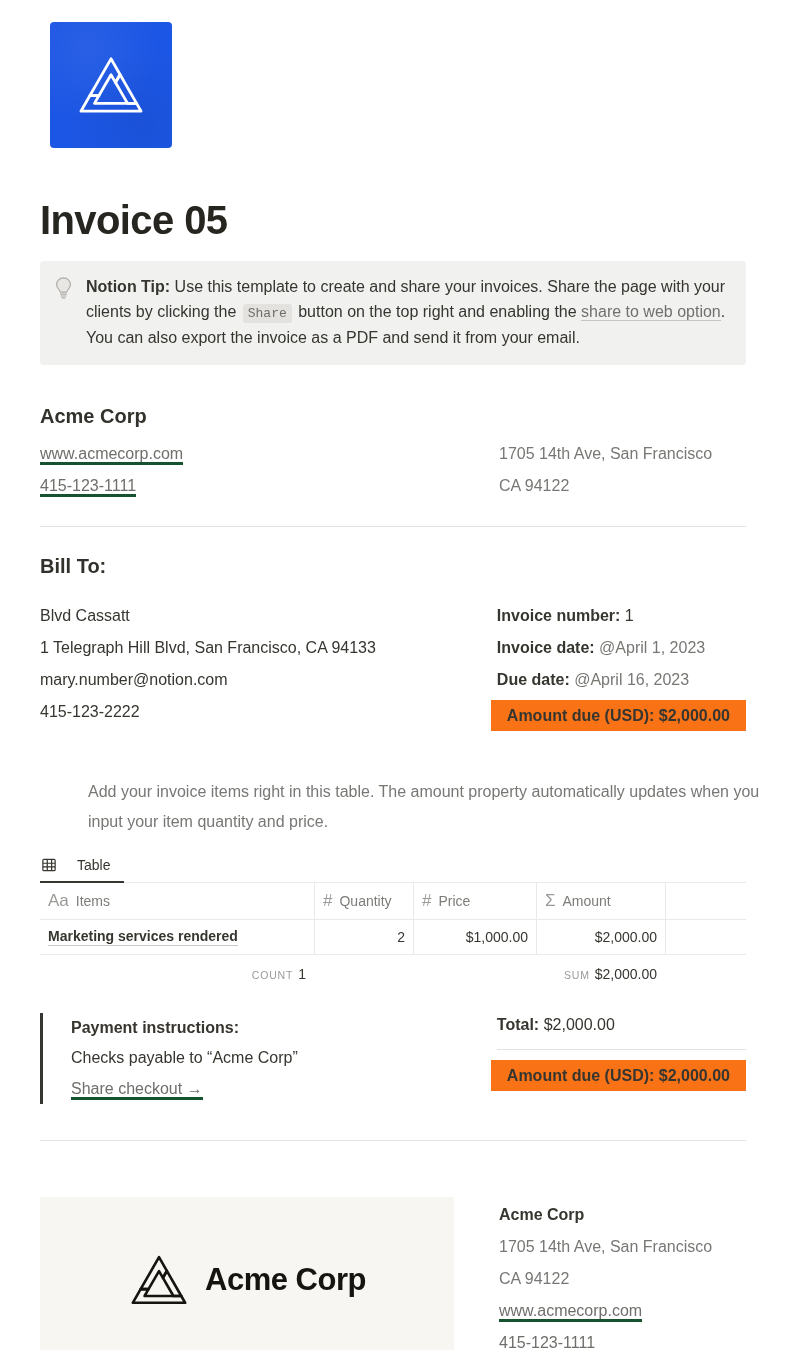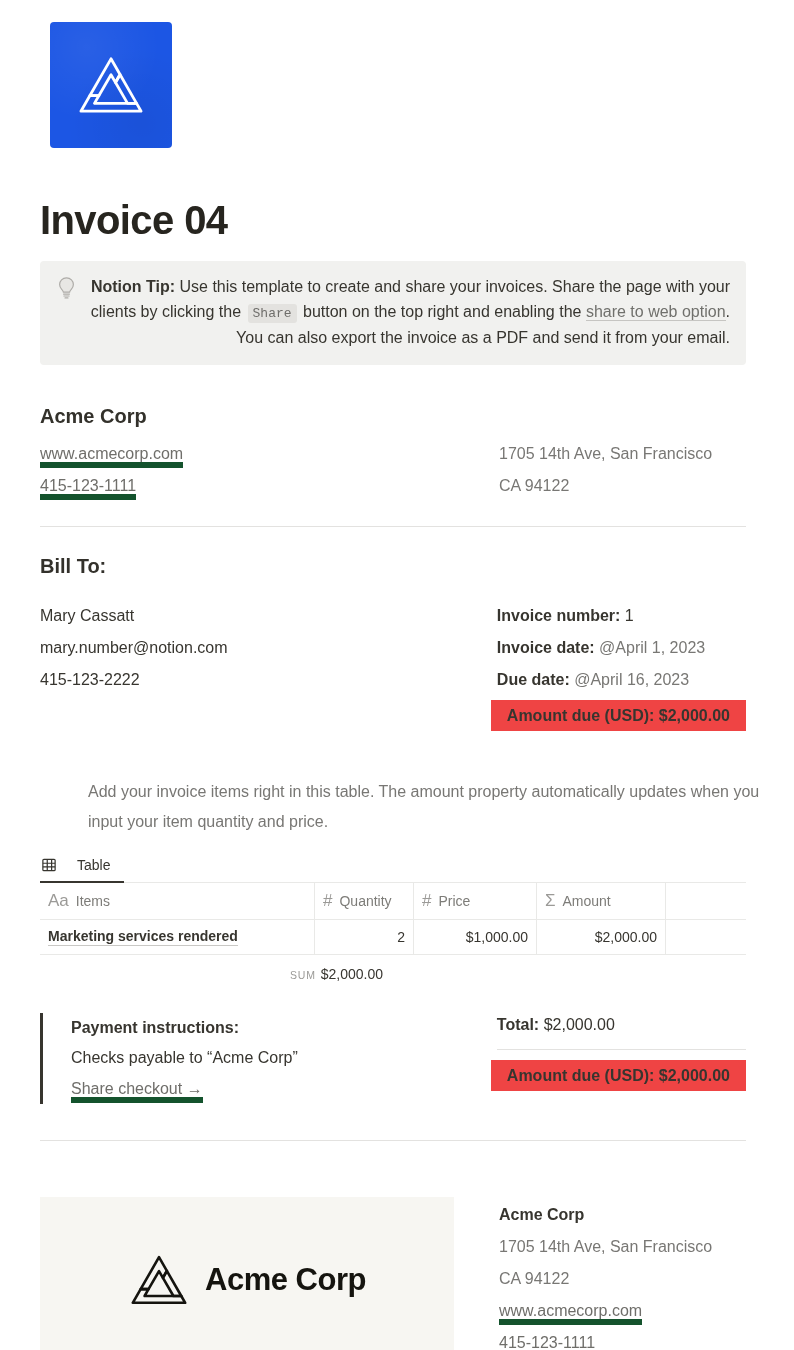--- a/index.html
+++ b/index.html
@@ -29,21 +29,20 @@
     font-size: 40px; font-weight: 700; letter-spacing: -0.6px; color: #27251f;
   }
 
   
   .callout {
     margin-top: 18px;
     background: #f1f1ef; border-radius: 4px;
     padding: 14px 16px 14px 14px;
     display: flex; gap: 10px;
     line-height: 24.5px;
-    text-align: right;
   }
   .callout-icon { flex: 0 0 22px; padding-top: 2px; }
   .callout-text { color: #37352f; }
   .callout-text .b { font-weight: 700; }
   .inline-code {
     font-family: "Liberation Mono", "DejaVu Sans Mono", monospace;
     font-size: 13px; color: #6e6d6a;
     background: #e3e2df; border-radius: 3px;
     padding: 2px 5px; margin: 0 2px;
   }
@@ -56,30 +55,30 @@
 
   .two-col { display: flex; }
   .col-left { width: 459px; }
   .col-right { flex: 1; }
 
   .line32 { line-height: 32px; }
   .gray { color: #787774; }
   .dark { color: #37352f; }
   .glink {
     color: #6f6e6a; text-decoration: none; cursor: pointer;
-    border-bottom: 6px solid #14532d;
+    border-bottom: 3px solid #14532d;
   }
 
   .divider { border: none; border-top: 1px solid #e3e2e0; height: 0; }
 
   .meta-line { line-height: 32px; white-space: nowrap; }
   .meta-line .lbl { font-weight: 700; }
   .mention { color: #787774; cursor: pointer; }
   .highlight-row {
-    background: #ef4444; font-weight: 700;
+    background: #f97316; font-weight: 700;
     padding: 2px 16px; margin-left: -6px; margin-top: 4px;
     line-height: 27px; white-space: nowrap;
   }
 
   .intro { color: #787774; line-height: 30px; margin-top: 46px; width: 706px; margin-left: 48px; }
 
   
   .view-tabs { margin-top: 14px; border-bottom: 1px solid #e9e9e7; }
   .view-tab {
     display: inline-flex; align-items: center; gap: 21px;
@@ -146,21 +145,21 @@
   <div class="logo-tile">
     <svg width="70" height="62" viewBox="-8 -8 116 103">
       <g fill="none" stroke="#ffffff" stroke-width="4.6" stroke-linejoin="round">
         <path d="M100 87 L0 87 L15 61 L30 61 L22.5 74 L92.5 74 Z"></path>
         <path d="M15 61 L50 0 L65 26 L57.5 39.4 L50 26.4 L30 61 Z"></path>
         <path d="M65 26 L92.5 74 L77.5 74 L57.5 39.4 Z"></path>
       </g>
     </svg>
   </div>
 
-  <h1 class="page-title">Invoice 04</h1>
+  <h1 class="page-title">Invoice 05</h1>
 
   <div class="callout">
     <div class="callout-icon">
       <svg width="19" height="22" viewBox="0 0 20 24">
         <path d="M10 1 C5.6 1 2.5 4.2 2.5 8.1 c0 2.3 1.1 4 2.3 5.3 .9 1 1.6 1.9 1.8 3.1 h6.8 c.2-1.2 .9-2.1 1.8-3.1 1.2-1.3 2.3-3 2.3-5.3 C17.5 4.2 14.4 1 10 1 Z" fill="#e8e7e4" stroke="#aeaca8" stroke-width="1.3"></path>
         <path d="M6.8 18.6 h6.4 M7.2 20.7 h5.6 M8.4 22.8 h3.2" stroke="#aeaca8" stroke-width="1.3" stroke-linecap="round" fill="none"></path>
       </svg>
     </div>
     <div class="callout-text">
       <span class="b">Notion Tip:</span><span> Use this template to create and share your invoices. Share the page with your clients by clicking the </span><span class="inline-code">Share</span><span> button on the top right and enabling the </span><a class="soft-link">share to web option</a><span>. You can also export the invoice as a PDF and send it from your email.</span>
@@ -177,21 +176,22 @@
       <div class="line32">1705 14th Ave, San Francisco</div>
       <div class="line32">CA 94122</div>
     </div>
   </div>
 
   <hr class="divider" style="margin-top:24px;">
 
   <h2 class="section-heading" style="margin-top:28px;">Bill To:</h2>
   <div class="two-col" style="margin-top:22px;">
     <div class="col-left dark">
-      <div class="line32">Mary Cassatt</div>
+      <div class="line32">Blvd Cassatt</div>
+      <div class="line32">1 Telegraph Hill Blvd, San Francisco, CA 94133</div>
       <div class="line32">mary.number@notion.com</div>
       <div class="line32">415-123-2222</div>
     </div>
     <div class="col-right">
       <div class="meta-line"><span class="lbl">Invoice number:</span> <span>1</span></div>
       <div class="meta-line"><span class="lbl">Invoice date:</span> <span class="mention">@April 1, 2023</span></div>
       <div class="meta-line"><span class="lbl">Due date:</span> <span class="mention">@April 16, 2023</span></div>
       <div class="highlight-row"><span>Amount due (USD):</span> <span>$2,000.00</span></div>
     </div>
   </div>
@@ -233,20 +233,23 @@
     <div class="t-row t-data">
       <div class="t-cell c-items">
         <span class="row-title">Marketing services rendered</span>
       </div>
       <div class="t-cell c-qty num">2</div>
       <div class="t-cell c-price num">$1,000.00</div>
       <div class="t-cell c-amount num">$2,000.00</div>
       <div class="t-cell c-extra"></div>
     </div>
     <div class="t-foot">
+      <div class="f-count">
+        <span class="agg-label">COUNT</span><span class="agg-value">1</span>
+      </div>
       <div class="f-gap"></div>
       <div class="f-sum">
         <span class="agg-label">SUM</span><span class="agg-value">$2,000.00</span>
       </div>
     </div>
   </div>
 
   <div class="pay-row">
     <div class="quote">
       <div class="q-head">Payment instructions:</div>

